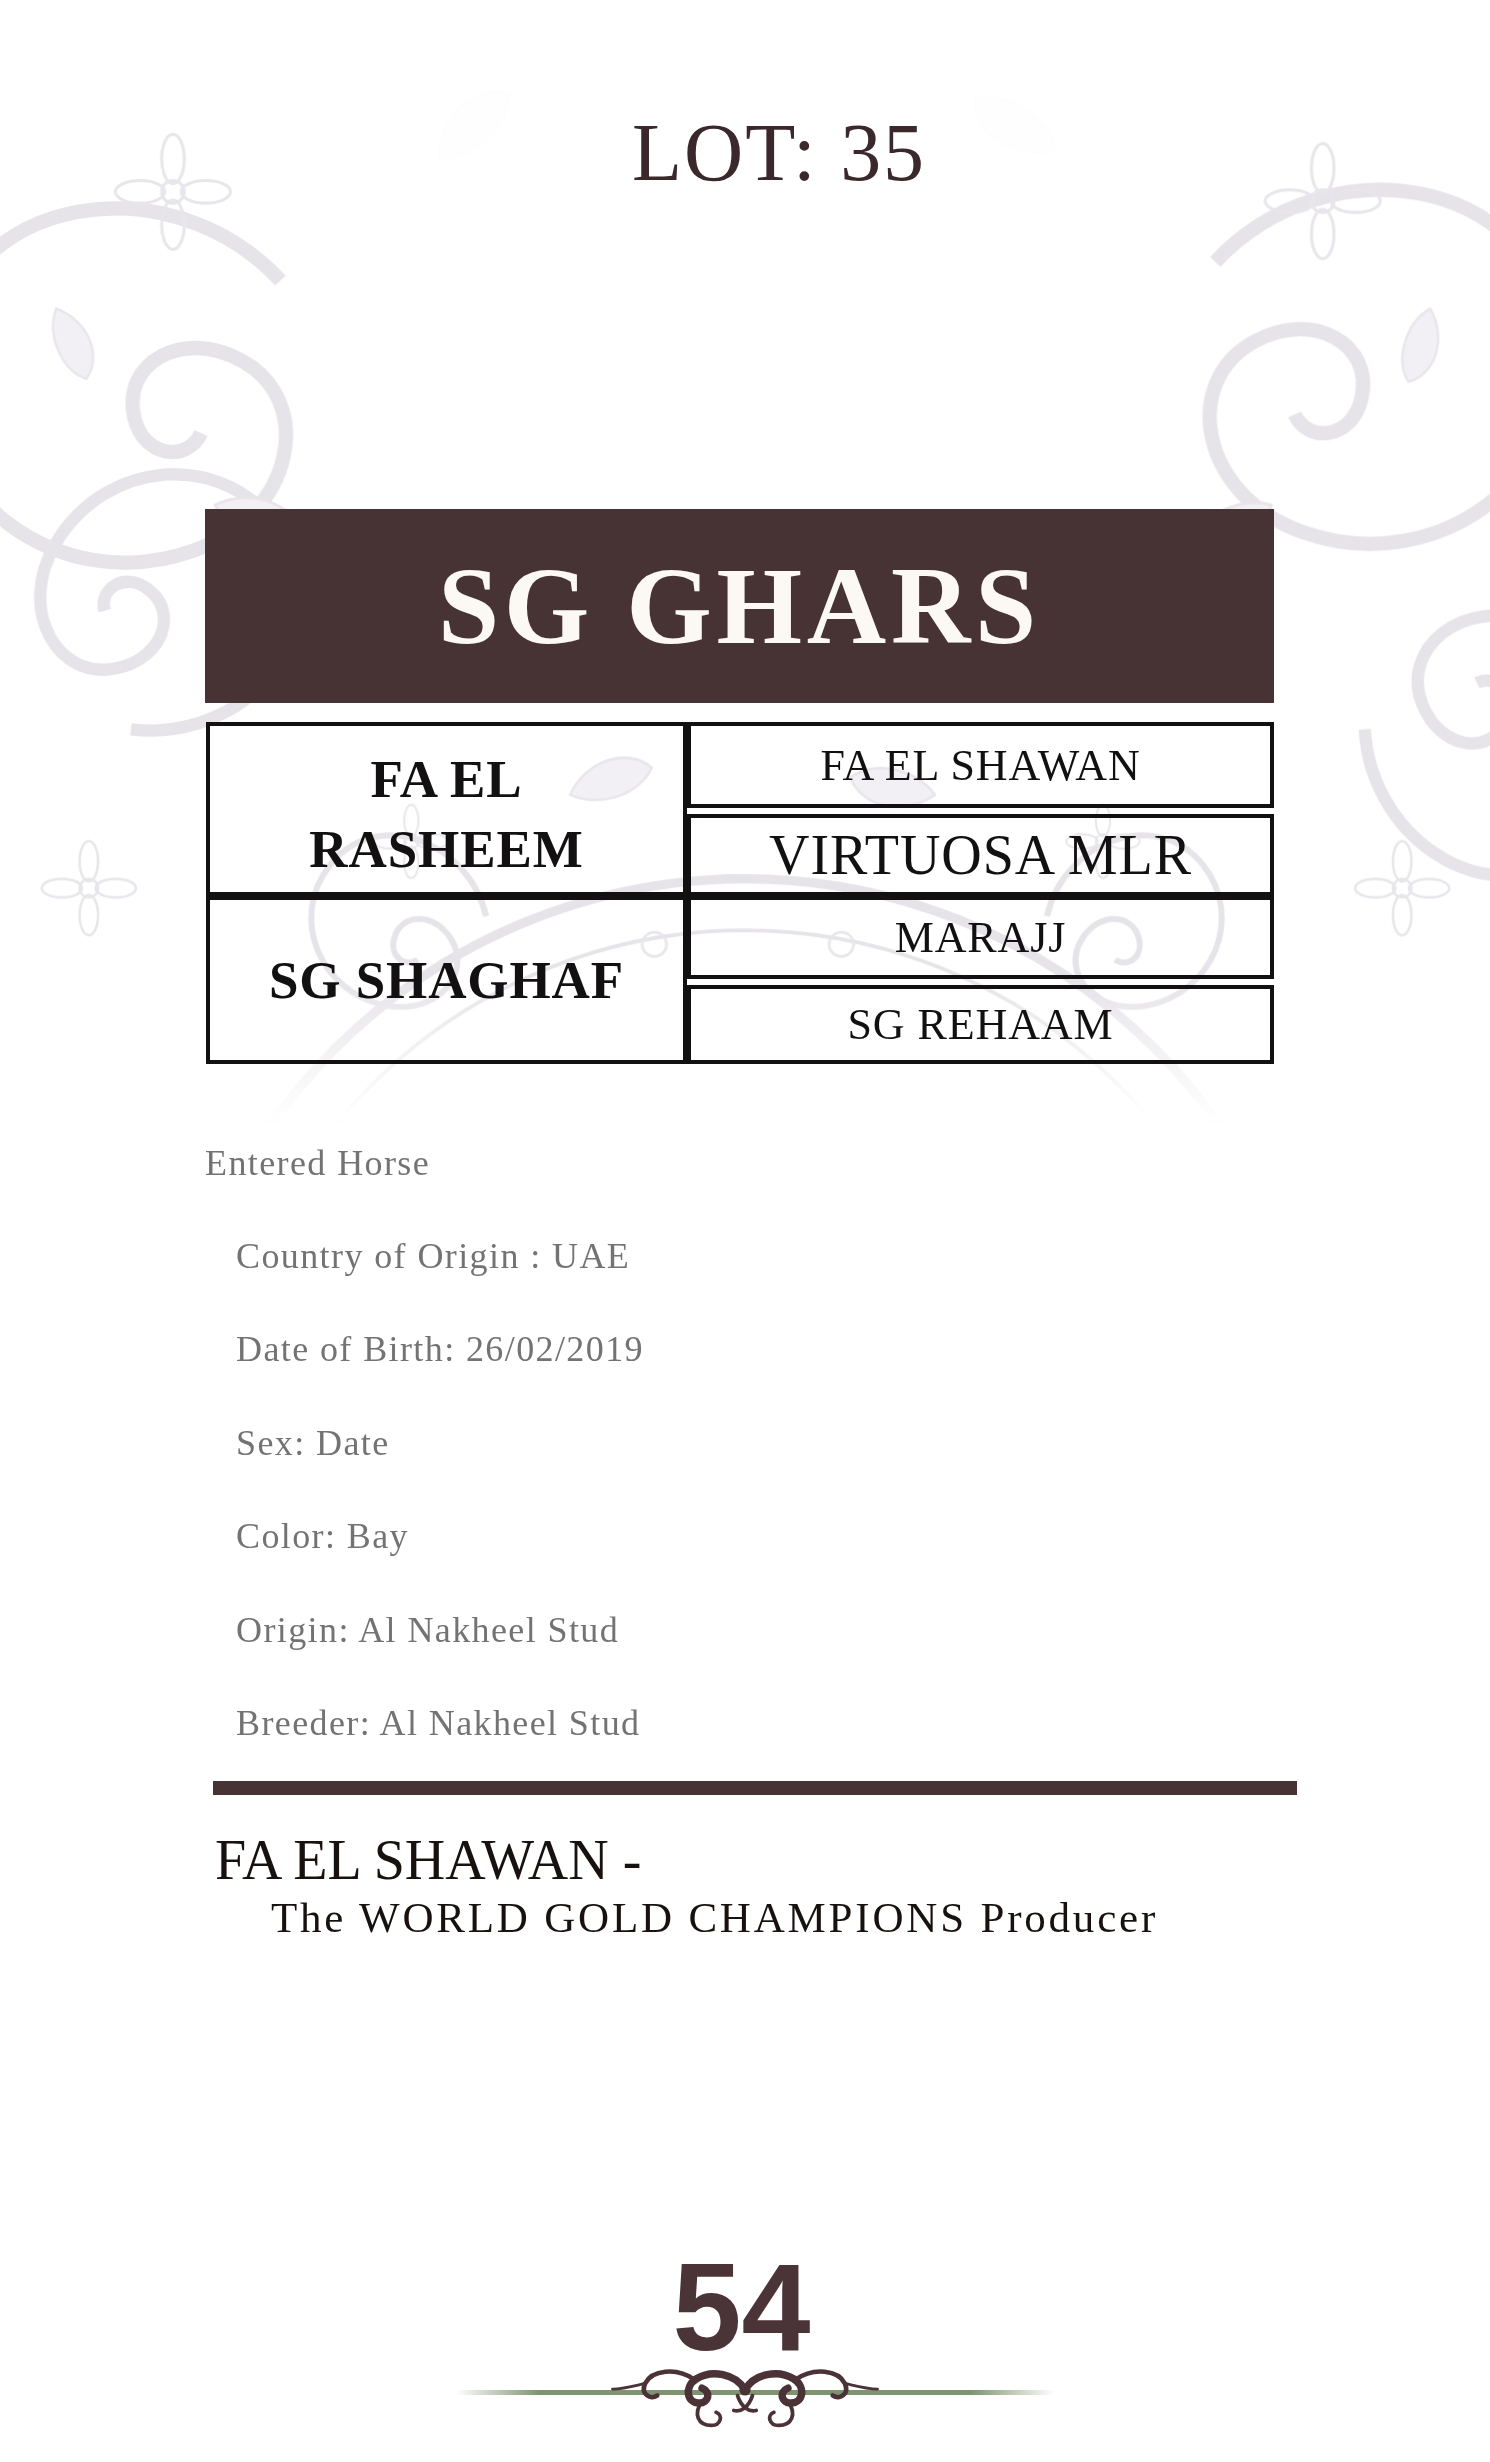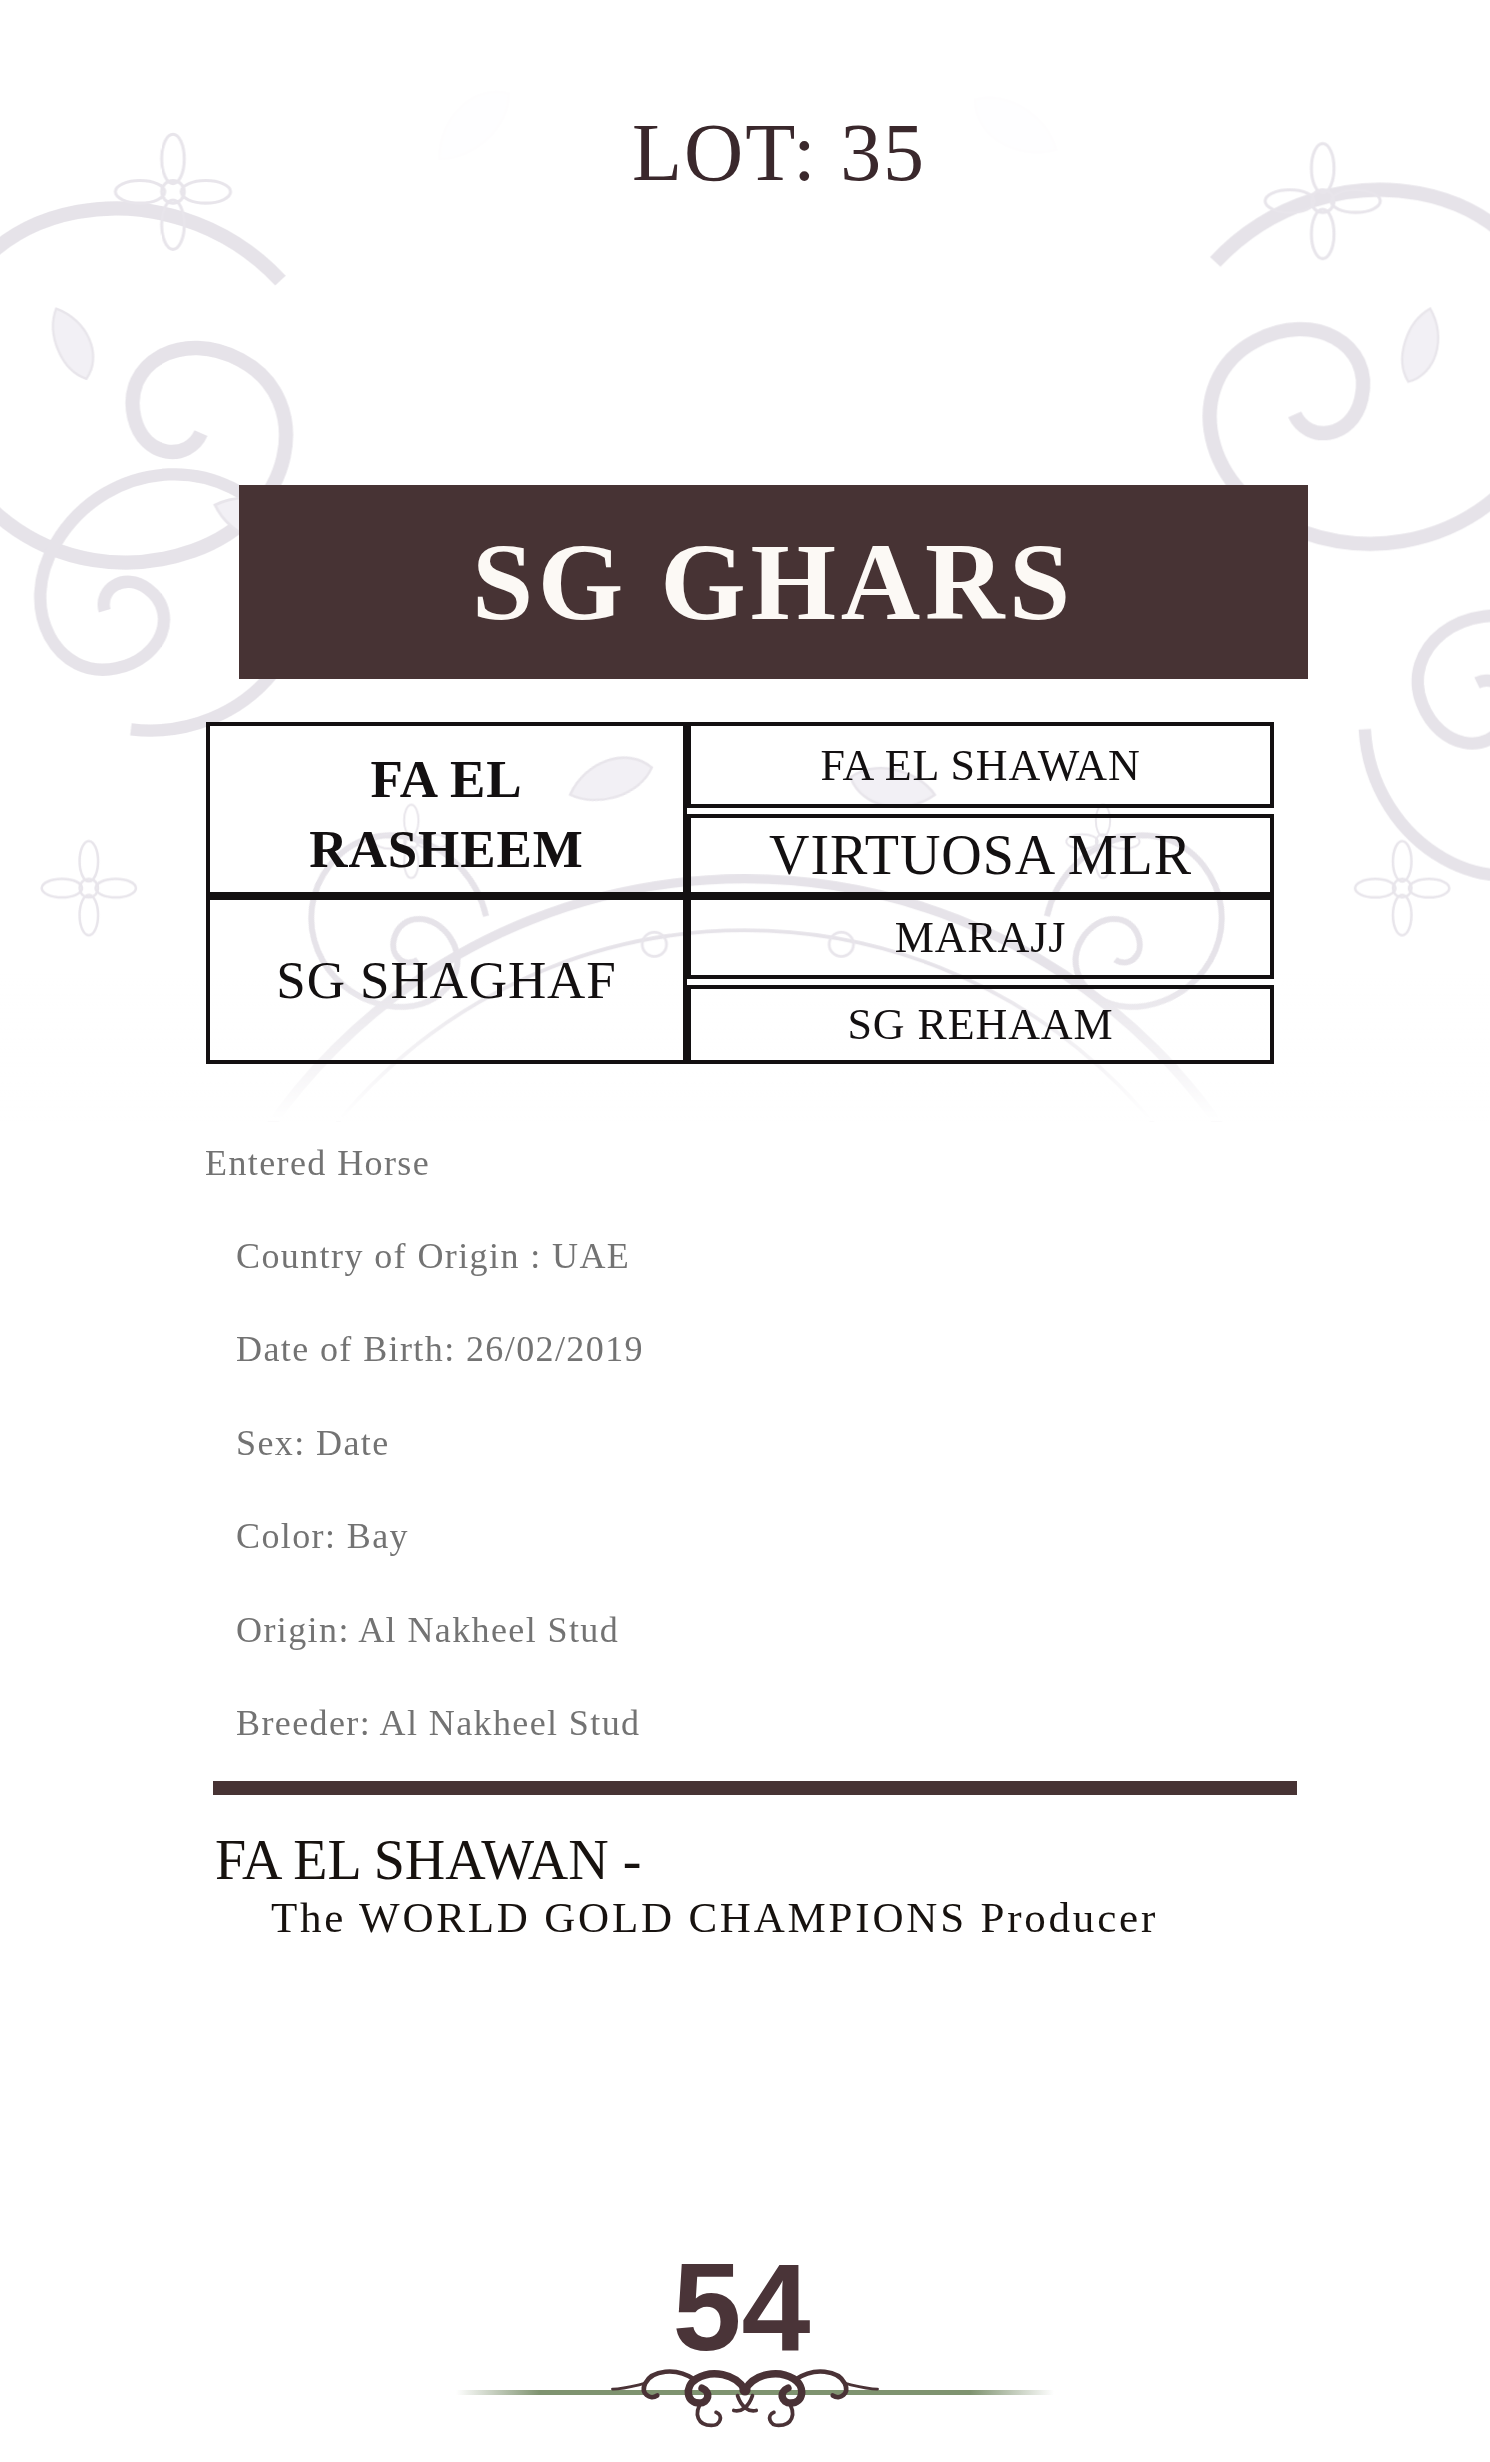--- a/index.html
+++ b/index.html
@@ -9,36 +9,36 @@
   }
   .bg-svg { position:absolute; left:0; top:0; }
 
   .lot-heading {
     position:absolute; left:34px; top:112px; width:1490px;
     text-align:center; font-size:82px; line-height:82px;
     letter-spacing:1.9px; color:#3a282c; white-space:nowrap;
   }
 
   .banner {
-    position:absolute; left:205px; top:485px; width:1069px; height:194px;
-    background:#473334; display:flex; align-items:center; justify-content:center;margin-left:34px;
+    position:absolute; left:205px; top:509px; width:1069px; height:194px;
+    background:#473334; display:flex; align-items:center; justify-content:center;
   }
   .banner-text {
     color:#fcf9f5; font-size:110px; font-weight:bold; letter-spacing:4.7px; white-space:nowrap;
   }
 
   .pedigree { position:absolute; left:206px; top:722px; width:1068px; height:342px; }
   .cell {
     position:absolute; box-sizing:border-box; border:4.7px solid #131011;
     display:flex; align-items:center; justify-content:center;
     text-align:center; color:#131011; background:transparent;
   }
   .cell-sire { left:0; top:0; width:481px; height:174px; font-weight:bold; font-size:53px; line-height:1.32; letter-spacing:0.9px; }
   .cell-sire span { display:inline-block; max-width:308px;margin-top:12px; }
-  .cell-dam  { left:0; top:174px; width:481px; height:168px; font-weight:normal; font-size:53px; letter-spacing:0.9px;align-items:center; }
+  .cell-dam  { left:0; top:174px; width:481px; height:168px; font-weight:bold; font-size:53px; letter-spacing:0.9px;align-items:center; }
   .cell-ss { left:481px; top:0;     width:587px; height:86px; font-size:44px; letter-spacing:0.9px; }
   .cell-sd { left:481px; top:92px;  width:587px; height:82px; font-size:56px; letter-spacing:0.9px; }
   .cell-ds { left:481px; top:174px; width:587px; height:83px; font-size:44px; letter-spacing:0.9px; }
   .cell-dd { left:481px; top:263px; width:587px; height:79px; font-size:44px; letter-spacing:0.9px; }
 
   .detail { position:absolute; color:#737373; font-size:36px; line-height:44px; letter-spacing:1.4px; white-space:nowrap; }
   .d0 { left:205px; top:1141px; }
   .d1 { left:236px; top:1234px; }
   .d2 { left:236px; top:1327px; }
   .d3 { left:236px; top:1421px; }

